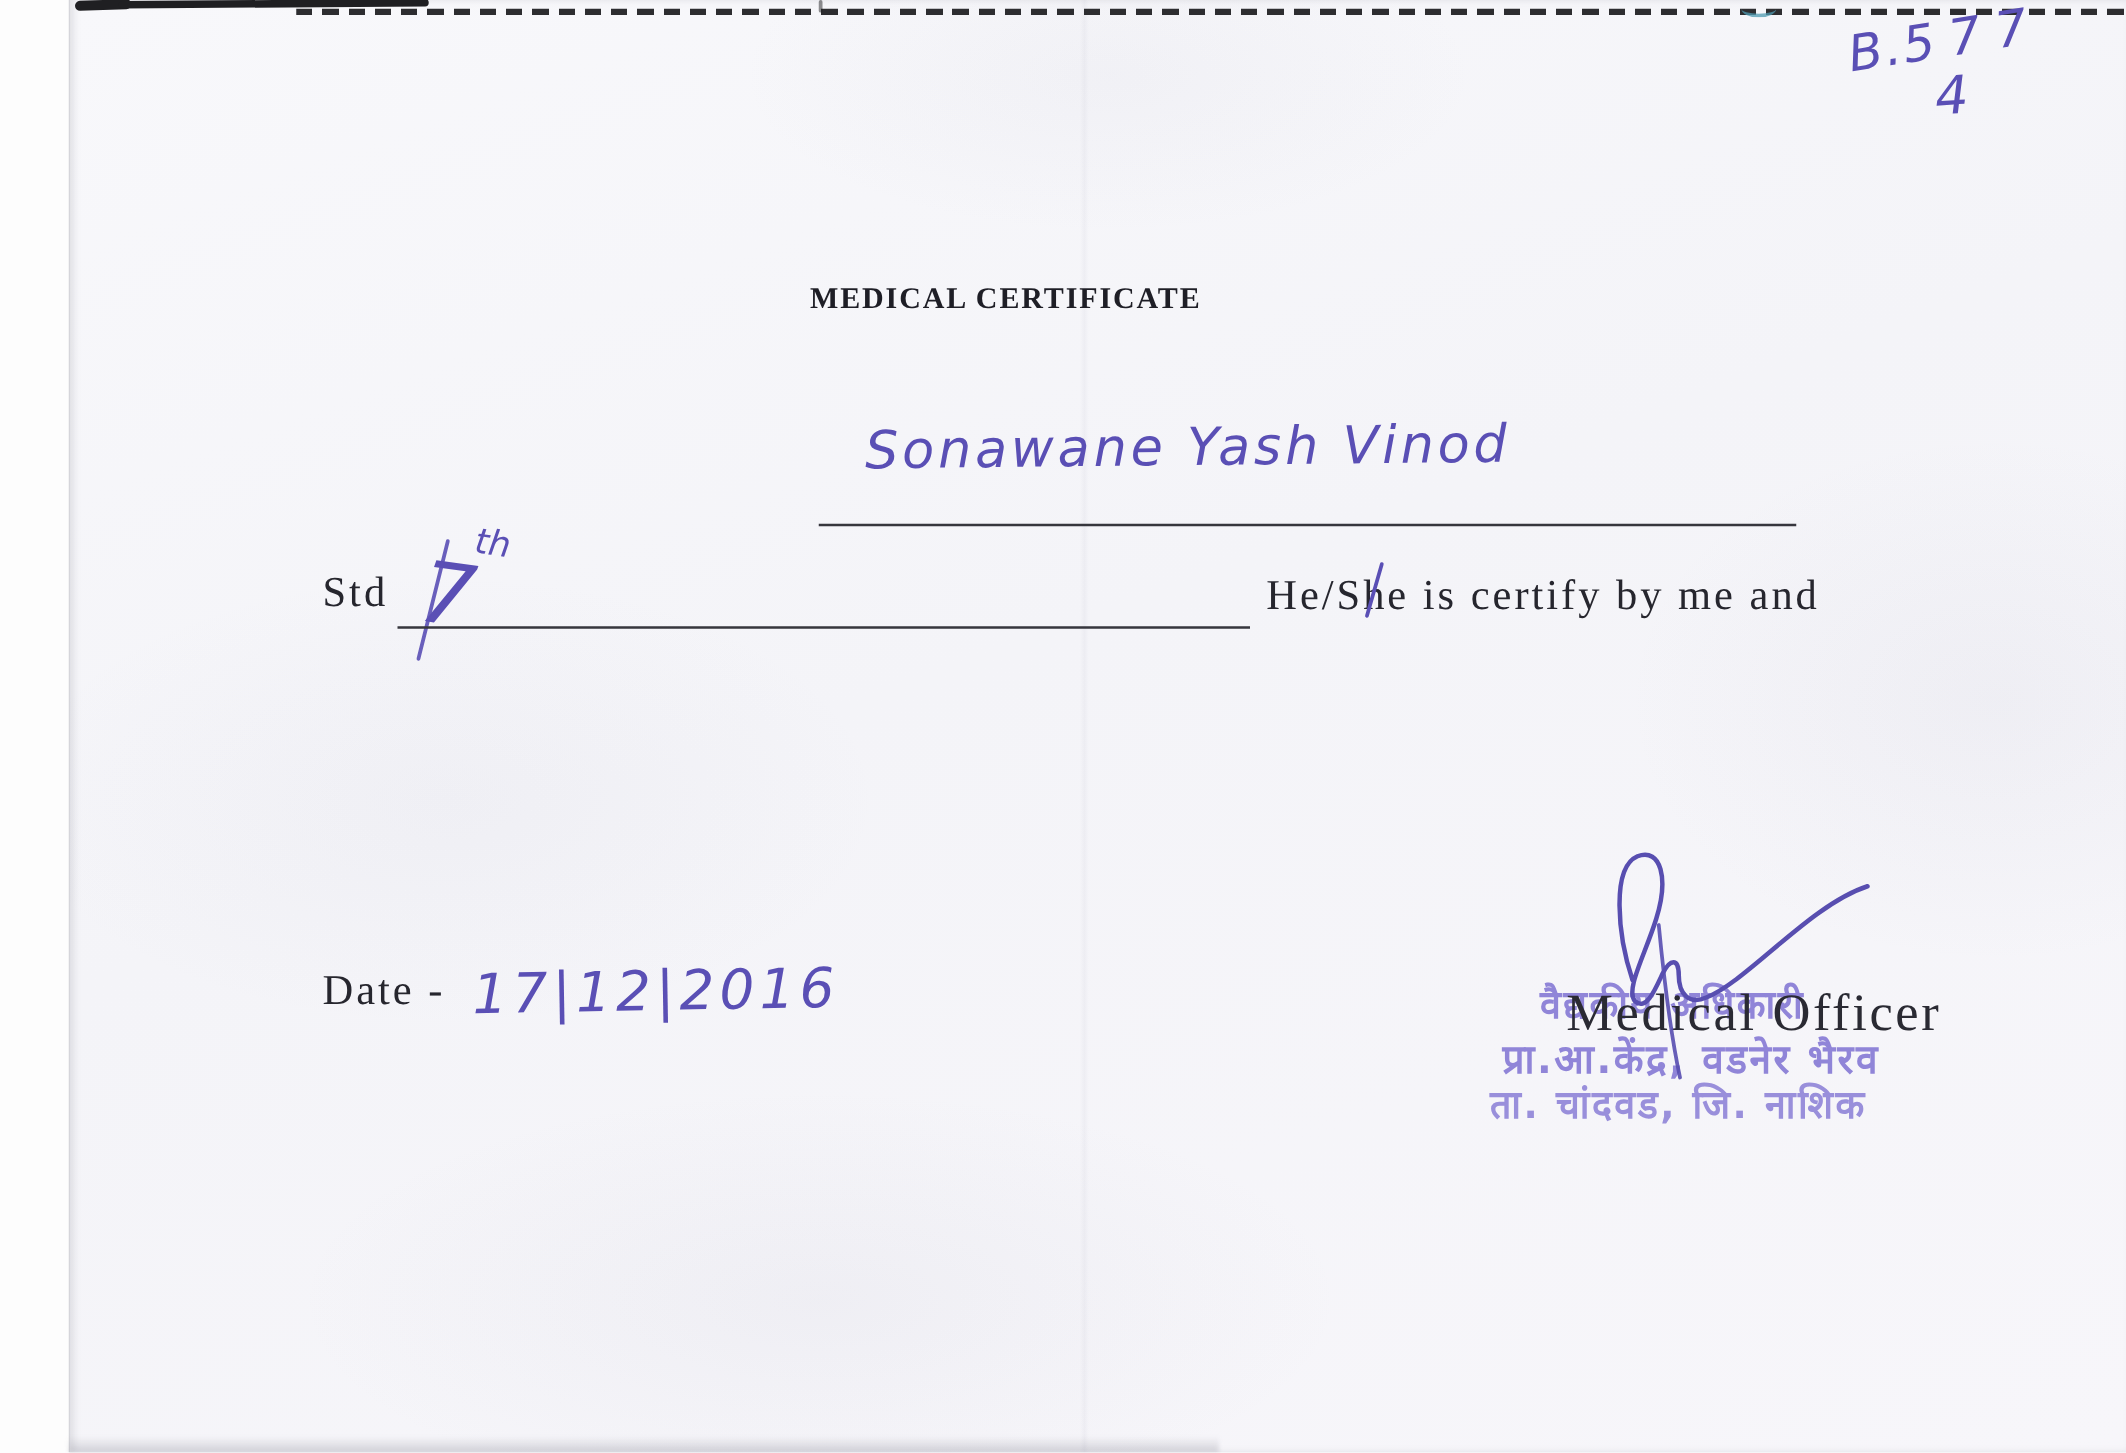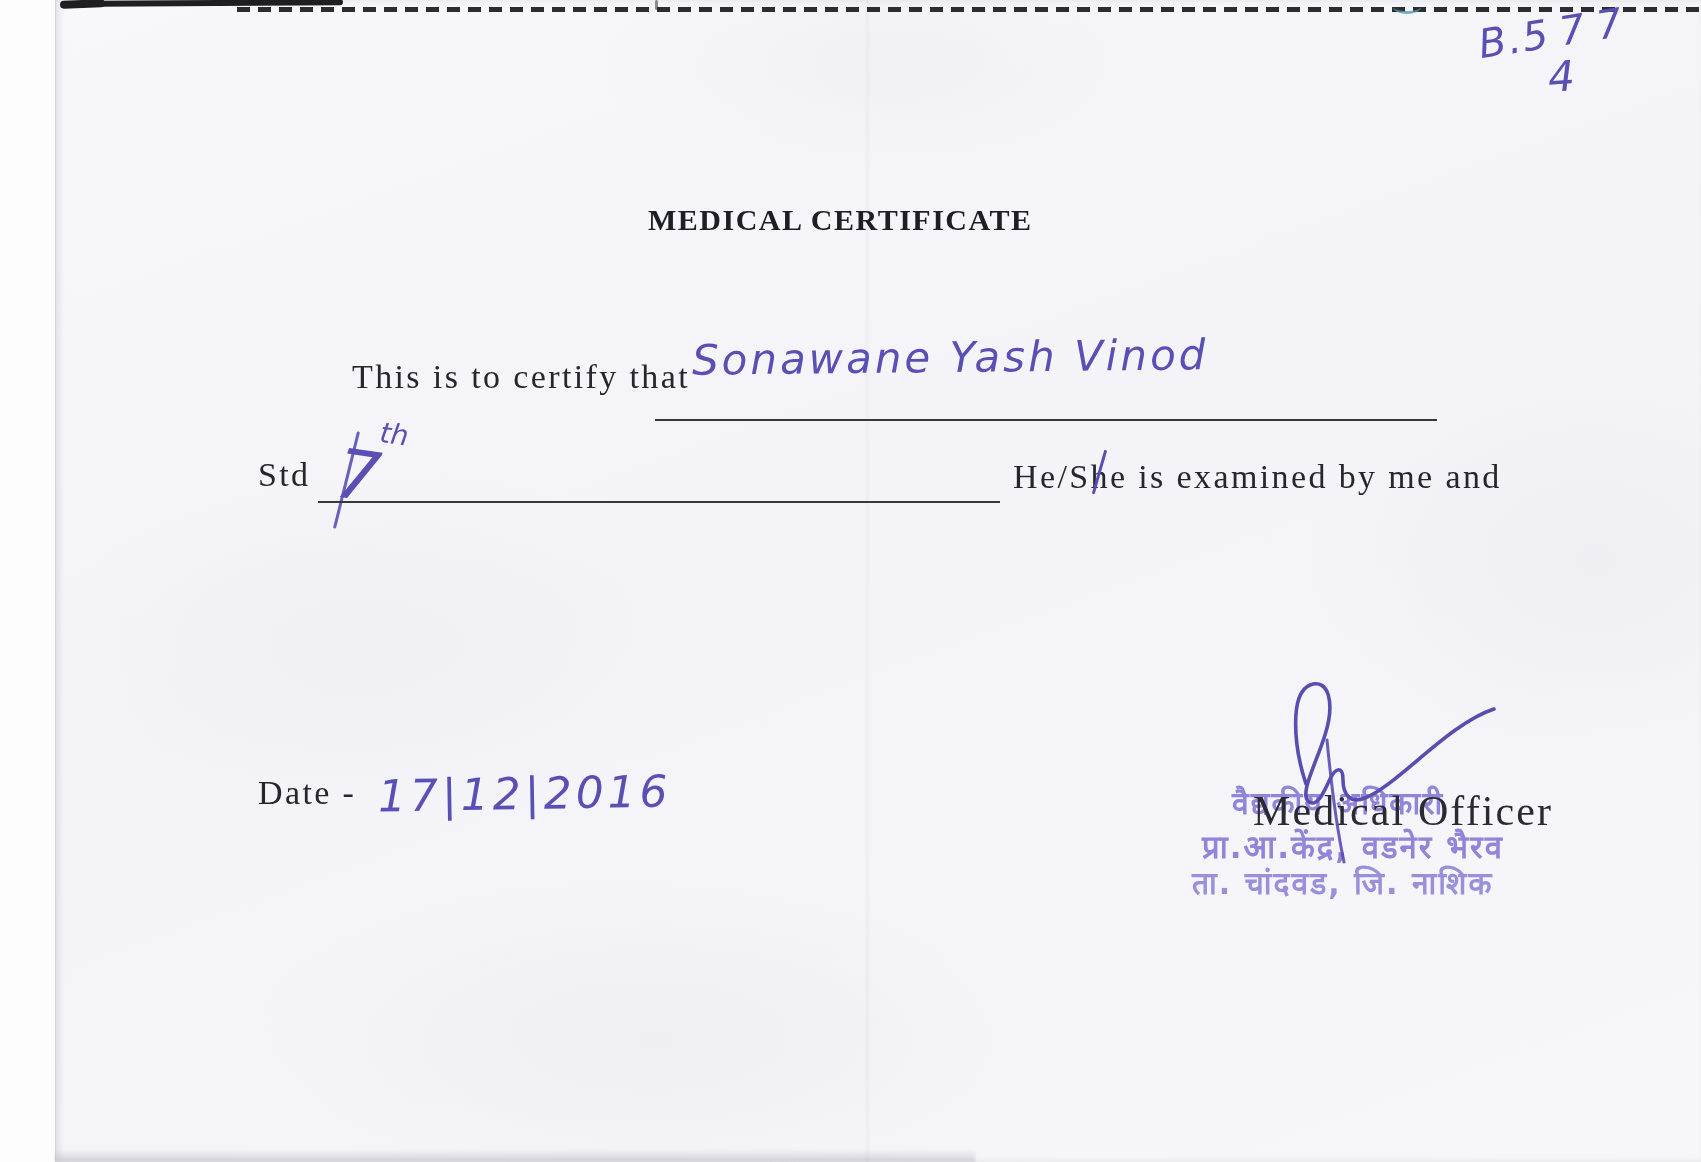--- a/index.html
+++ b/index.html
@@ -28,21 +28,21 @@
     background:linear-gradient(180deg,transparent,rgba(120,120,135,.28));filter:blur(1.5px);}
   
   .dashed-line{
     position:absolute;top:7px;left:237px;right:0;height:5px;
     background:repeating-linear-gradient(90deg,#2d2d30 0 13px,transparent 13px 21px);
   }
   .smudge{position:absolute;background:#1f1f22;border-radius:4px;}
   .teal-mark{position:absolute;width:28px;height:11px;border-bottom:3px solid #4e9ab0;border-radius:0 0 60% 60%;opacity:.75;}
   
   .printed{color:#26262e;letter-spacing:.07em;white-space:nowrap;position:absolute;}
-  .title{font-weight:bold;font-size:30px;letter-spacing:1.5px;color:#1e1e26;}
+  .title{font-weight:bold;font-size:24px;letter-spacing:1.5px;color:#1e1e26;margin-top:23px;}
   .body-text{font-size:34px;}
   .fill-line{position:absolute;height:2px;background:#36363d;}
   
   .ink{
     position:absolute;color:#5a4fb5;
     font-family:"DejaVu Sans", sans-serif;font-style:italic;
     white-space:nowrap;
   }
   .name-ink{font-size:42px;letter-spacing:3px;transform:rotate(-.6deg);}
   .std-ink{font-size:68px;transform:rotate(8deg);}
@@ -75,29 +75,28 @@
   <div class="smudge" style="left:60px;top:0;width:45px;height:8px;transform:rotate(-2deg);"></div>
   <div class="smudge" style="left:95px;top:0;width:248px;height:6px;transform:rotate(-.4deg);"></div>
   <div class="teal-mark" style="left:1393px;top:0;"></div>
   <div class="smudge" style="left:655px;top:0;width:3px;height:10px;opacity:.5;"></div>
 
   <div class="ink corner-ink" style="left:1478px;top:10px;">B.5 7 7</div>
   <div class="ink corner-ink2" style="left:1548px;top:52px;">4</div>
 
   <div class="printed title" style="left:648px;top:203px;">MEDICAL CERTIFICATE</div>
 
-  <div class="printed body-text" style="left:352px;top:358px;">This is to certify that</div>
   <div class="ink name-ink" style="left:692px;top:333px;">Sonawane Yash Vinod</div>
   <div class="fill-line" style="left:655px;top:419px;width:782px;"></div>
 
   <div class="printed body-text" style="left:258px;top:456px;">Std</div>
   <div class="ink std-ink" style="left:338px;top:415px;"><span>7</span><sup>th</sup></div>
   <div class="pen-stroke" style="left:345px;top:430px;width:3px;height:100px;transform:rotate(14deg);opacity:.9;"></div>
   <div class="fill-line" style="left:318px;top:501px;width:682px;"></div>
-  <div class="printed body-text" style="left:1013px;top:458px;">He/She is examined by me and</div>
+  <div class="printed body-text" style="left:1013px;top:458px;">He/She is certify by me and</div>
   <div class="pen-stroke" style="left:1098px;top:449px;width:3px;height:46px;transform:rotate(16deg);"></div>
 
 
   <div class="printed body-text" style="left:258px;top:774px;">Date -</div>
   <div class="ink date-ink" style="left:378px;top:768px;">17|12|2016</div>
 
   <div class="stamp z1" style="left:1232px;top:782px;font-size:30px;">वैद्यकीय अधिकारी</div>
   <div class="stamp z1" style="left:1202px;top:825px;font-size:31px;">प्रा.आ.केंद्र, वडनेर भैरव</div>
   <div class="stamp z1" style="left:1192px;top:862px;font-size:30px;opacity:.8;">ता. चांदवड, जि. नाशिक</div>
 

